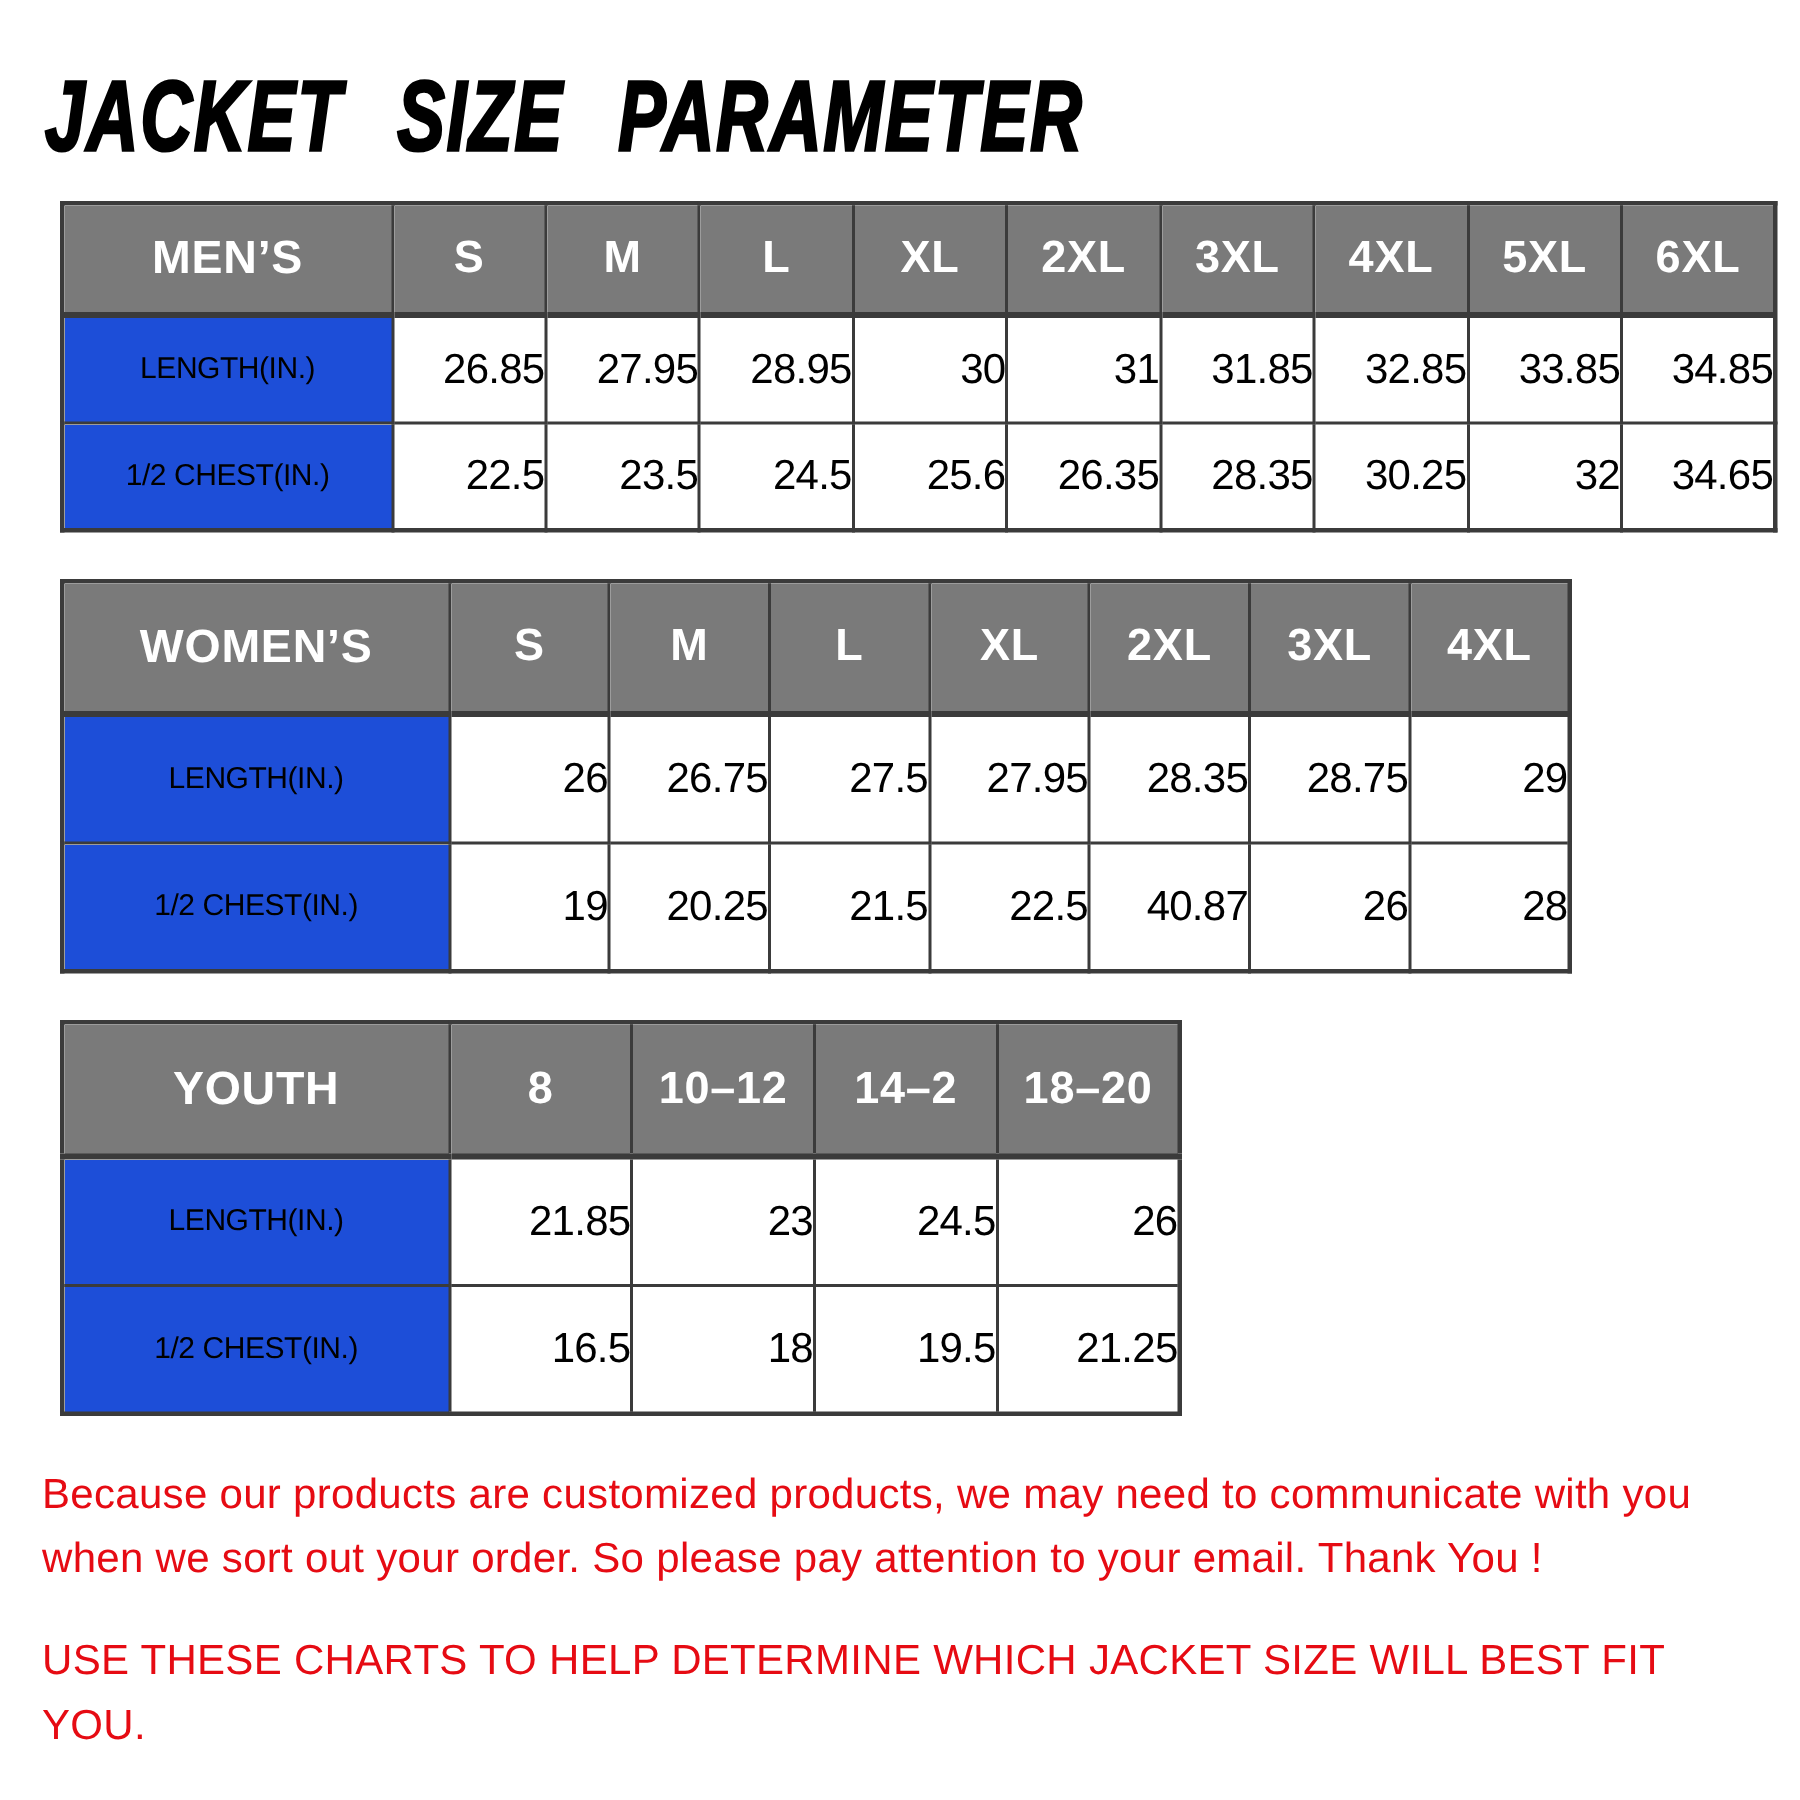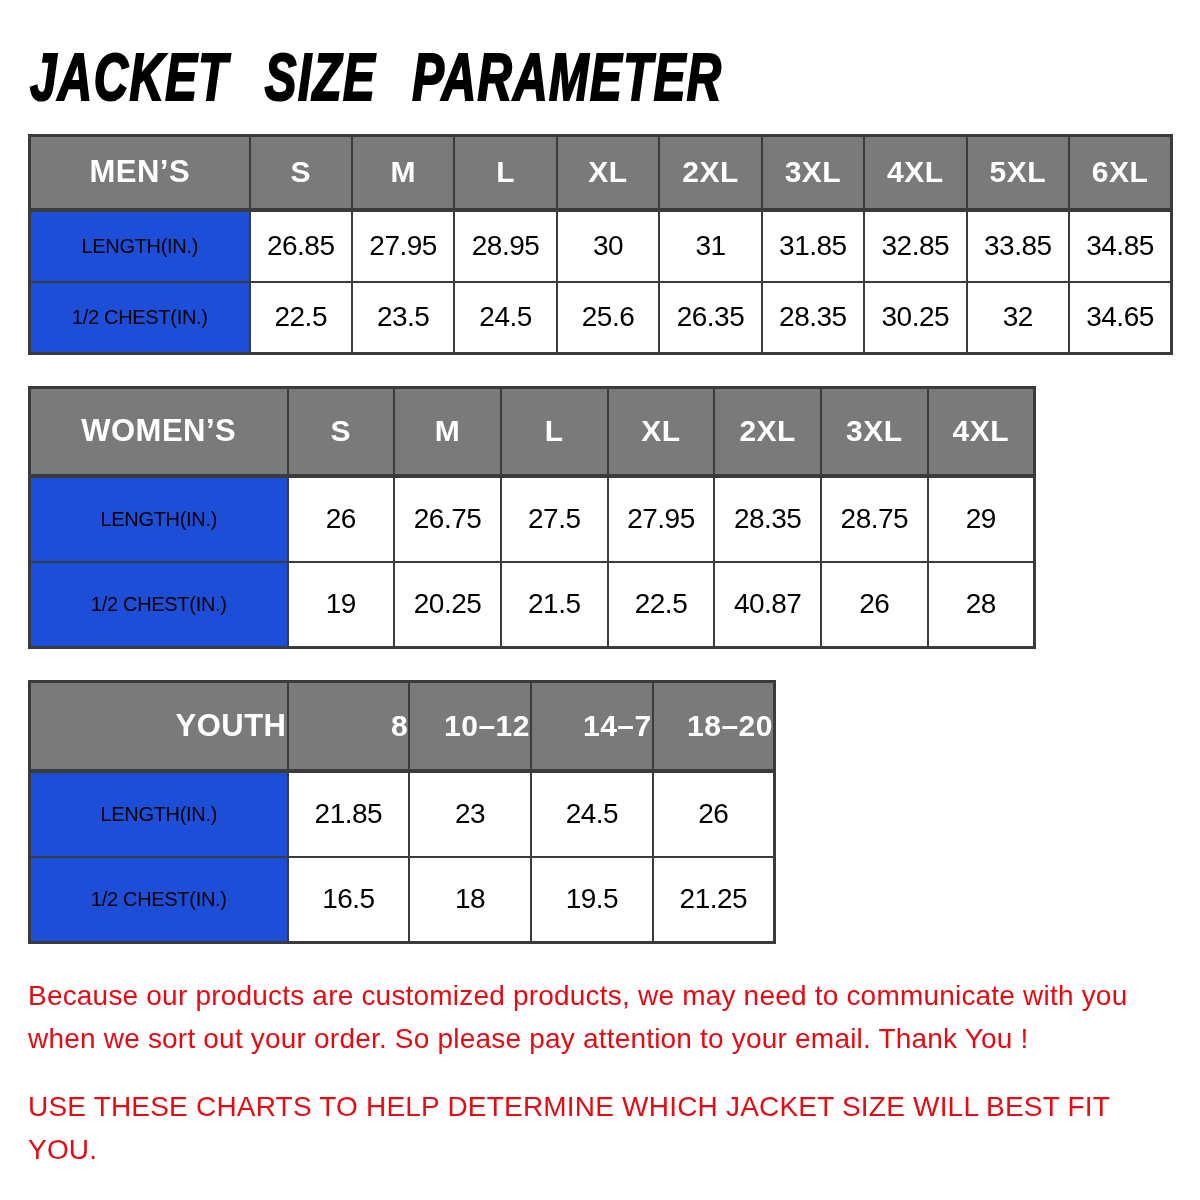--- a/index.html
+++ b/index.html
@@ -48,20 +48,21 @@
     letter-spacing:0.2px;
     color:var(--accent-red);
   }
 
   
   section.tables{margin-top:24px;}
   table.size-table{
     border-collapse:collapse;
     table-layout:fixed;
     border:3px solid var(--border);
+    margin-left:12px;
   }
   table.size-table + table.size-table{margin-top:31px;}
   .size-table th,.size-table td{
     border:2px solid var(--border);
     text-align:center;
     vertical-align:middle;
     overflow:hidden;
   }
   .size-table thead th{
     background:var(--header-bg);
@@ -75,35 +76,36 @@
   .size-table tbody th{
     background:#1d4ed8;
     font-weight:normal;
     font-size:20px;
     letter-spacing:-0.3px;
   }
   .size-table tbody td{
     background:#ffffff;
     font-size:28px;
     letter-spacing:-0.5px;
+    text-align:right;
   }
 
   table.t-mens{width:1145px;}
   .t-mens col.c-first{width:220px;}
   .t-mens thead th{height:74px;}
   .t-mens tbody th,.t-mens tbody td{height:72px;}
 
   table.t-womens{width:1008px;}
   .t-womens col.c-first{width:258px;}
   .t-womens thead th{height:88px;}
   .t-womens tbody th,.t-womens tbody td{height:86px;}
 
   table.t-youth{width:748px;}
   .t-youth col.c-first{width:258px;}
-  .t-youth thead th{height:89px;text-align:right;}
+  .t-youth thead th{height:89px;}
   .t-youth tbody th,.t-youth tbody td{height:86px;}
 
   
   p.footer-para{
     color:var(--accent-red);
     font-size:28px;
     line-height:1.55;
     letter-spacing:0.2px;
   }
   p.customization{
@@ -232,21 +234,21 @@
           <col class="c-val">
           <col class="c-val">
           <col class="c-val">
           <col class="c-val">
         </colgroup>
         <thead>
           <tr>
             <th class="first">YOUTH</th>
             <th class="">8</th>
             <th class="">10–12</th>
-            <th class="">14–7</th>
+            <th class="">14–2</th>
             <th class="">18–20</th>
           </tr>
         </thead>
         <tbody>
           <tr>
             <th>LENGTH(IN.)</th>
             <td>21.85</td>
             <td>23</td>
             <td>24.5</td>
             <td>26</td>

